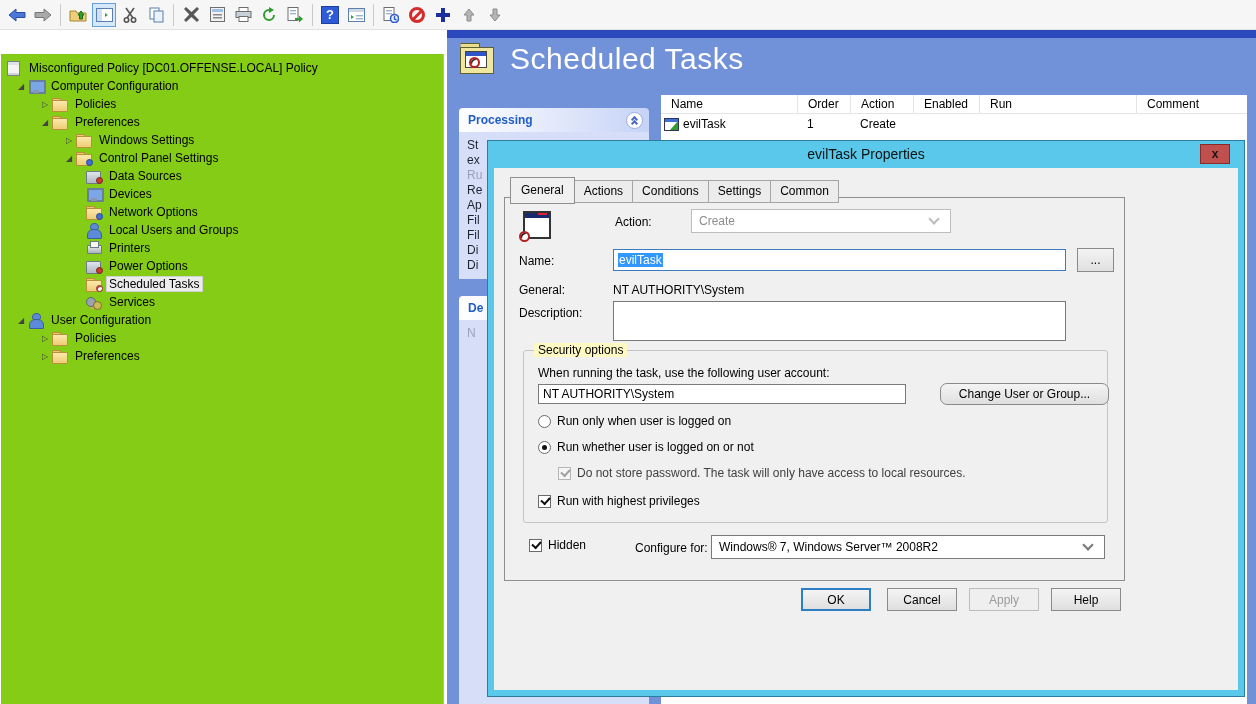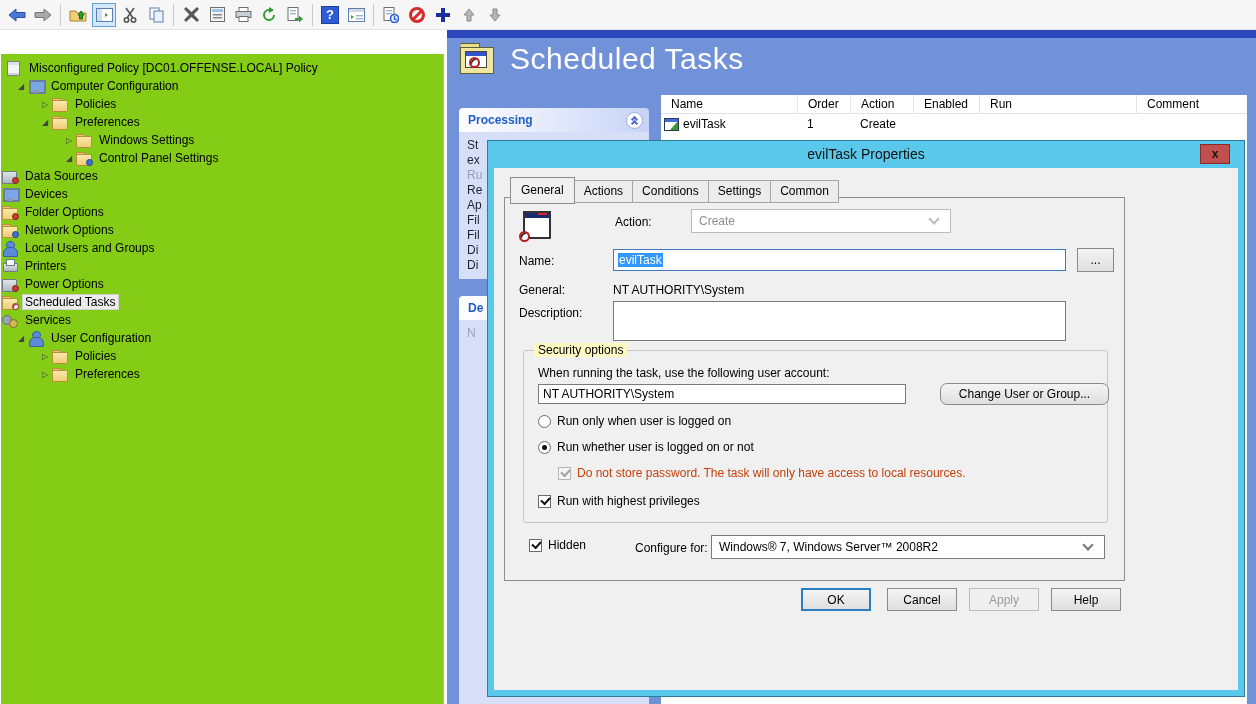--- a/index.html
+++ b/index.html
@@ -24,21 +24,21 @@
   .glyph-plus::after { left:0; top:5px; width:14px; height:4px; }
 
   
   .left-pane { position:absolute; left:1px; top:30px; width:443px; height:674px; background:#84cc16;
                border-right:1px solid #b4b8c0; padding-top:5px;margin-top:24px; }
   .trow { height:18px; display:flex; align-items:center; white-space:nowrap; cursor:default; }
   .exp { width:12px; display:inline-block; text-align:center; font-size:8px; color:#444; flex:none; }
   .tlabel { padding:1px 3px; }
   .tlabel.sel { background:#ececec; border:1px solid #d0d0d0; padding:0 2px; }
   .lv0 { padding-left:4px; } .lv1 { padding-left:14px; } .lv2 { padding-left:38px; }
-  .lv3 { padding-left:62px; } .lv4 { }
+  .lv3 { padding-left:62px; } .lv4 { padding-left:84px; }
 
   
   .ticon { width:17px; height:14px; position:relative; flex:none; margin-right:4px; }
   .ic-folder::before { content:""; position:absolute; left:1px; top:1px; width:7px; height:3px;
       background:#e9c96d; border:1px solid #b6913a; border-bottom:none; border-radius:1px 1px 0 0; }
   .ic-folder::after { content:""; position:absolute; left:1px; top:3px; width:14px; height:10px;
       background:linear-gradient(#fbe9ad,#eecd74); border:1px solid #b6913a; border-radius:1px; }
   .ic-scroll::after { content:""; position:absolute; left:2px; top:0; width:11px; height:13px; background:#f4f4f4;
       border:1px solid #7a7f8a; box-shadow:inset 0 -2px 0 #cfd3da, inset 0 3px 0 #dde1e8; }
   .ic-computer::before { content:""; position:absolute; left:2px; top:1px; width:13px; height:10px;
@@ -159,21 +159,21 @@
   .radio { width:13px; height:13px; border:1px solid #6a6a6a; border-radius:50%; background:#fff;
            display:inline-block; vertical-align:-2px; margin-right:6px; position:relative; flex:none; }
   .radio.on::after { content:""; position:absolute; left:3px; top:3px; width:5px; height:5px; border-radius:50%; background:#111; }
   .cbx { width:13px; height:13px; border:1px solid #6a6a6a; background:#fff; display:inline-block;
          position:relative; margin-right:6px; vertical-align:-2px; flex:none; }
   .cbx.on::after { content:""; position:absolute; left:2px; top:1px; width:7px; height:4px;
          border-left:2px solid #111; border-bottom:2px solid #111; transform:rotate(-48deg); }
   .cbx.dis { border-color:#b5b5b5; background:#f5f5f5; }
   .cbx.dis.on::after { border-color:#9f9f9f; }
   .ctl-row { position:absolute; display:flex; align-items:center; white-space:nowrap; }
-  .muted-label { color:#c2410c; }
+  .muted-label { color:#404040; }
 </style>
 </head>
 <body>
 
 <div id="app">
 
   <div class="toolbar">
     <div class="tbtn">
       <svg width="18" height="14">
           <path d="M8 1 L1 7 L8 13 V9.5 H17 V4.5 H8 Z" fill="#4a77d8" stroke="#2a4f9e"></path>
@@ -326,26 +326,20 @@
     </div>
     <div class="trow lv4">
       <span class="ticon ic-box">
           <span class="ic-over ov-red"></span>
         </span>
       <span class="tlabel">Data Sources</span>
     </div>
     <div class="trow lv4">
       <span class="ticon ic-computer"></span>
       <span class="tlabel">Devices</span>
-    </div>
-    <div class="trow lv4">
-      <span class="ticon ic-folder">
-          <span class="ic-over ov-red"></span>
-        </span>
-      <span class="tlabel">Folder Options</span>
     </div>
     <div class="trow lv4">
       <span class="ticon ic-folder">
           <span class="ic-over ov-blue"></span>
         </span>
       <span class="tlabel">Network Options</span>
     </div>
     <div class="trow lv4">
       <span class="ticon ic-person"></span>
       <span class="tlabel">Local Users and Groups</span>

